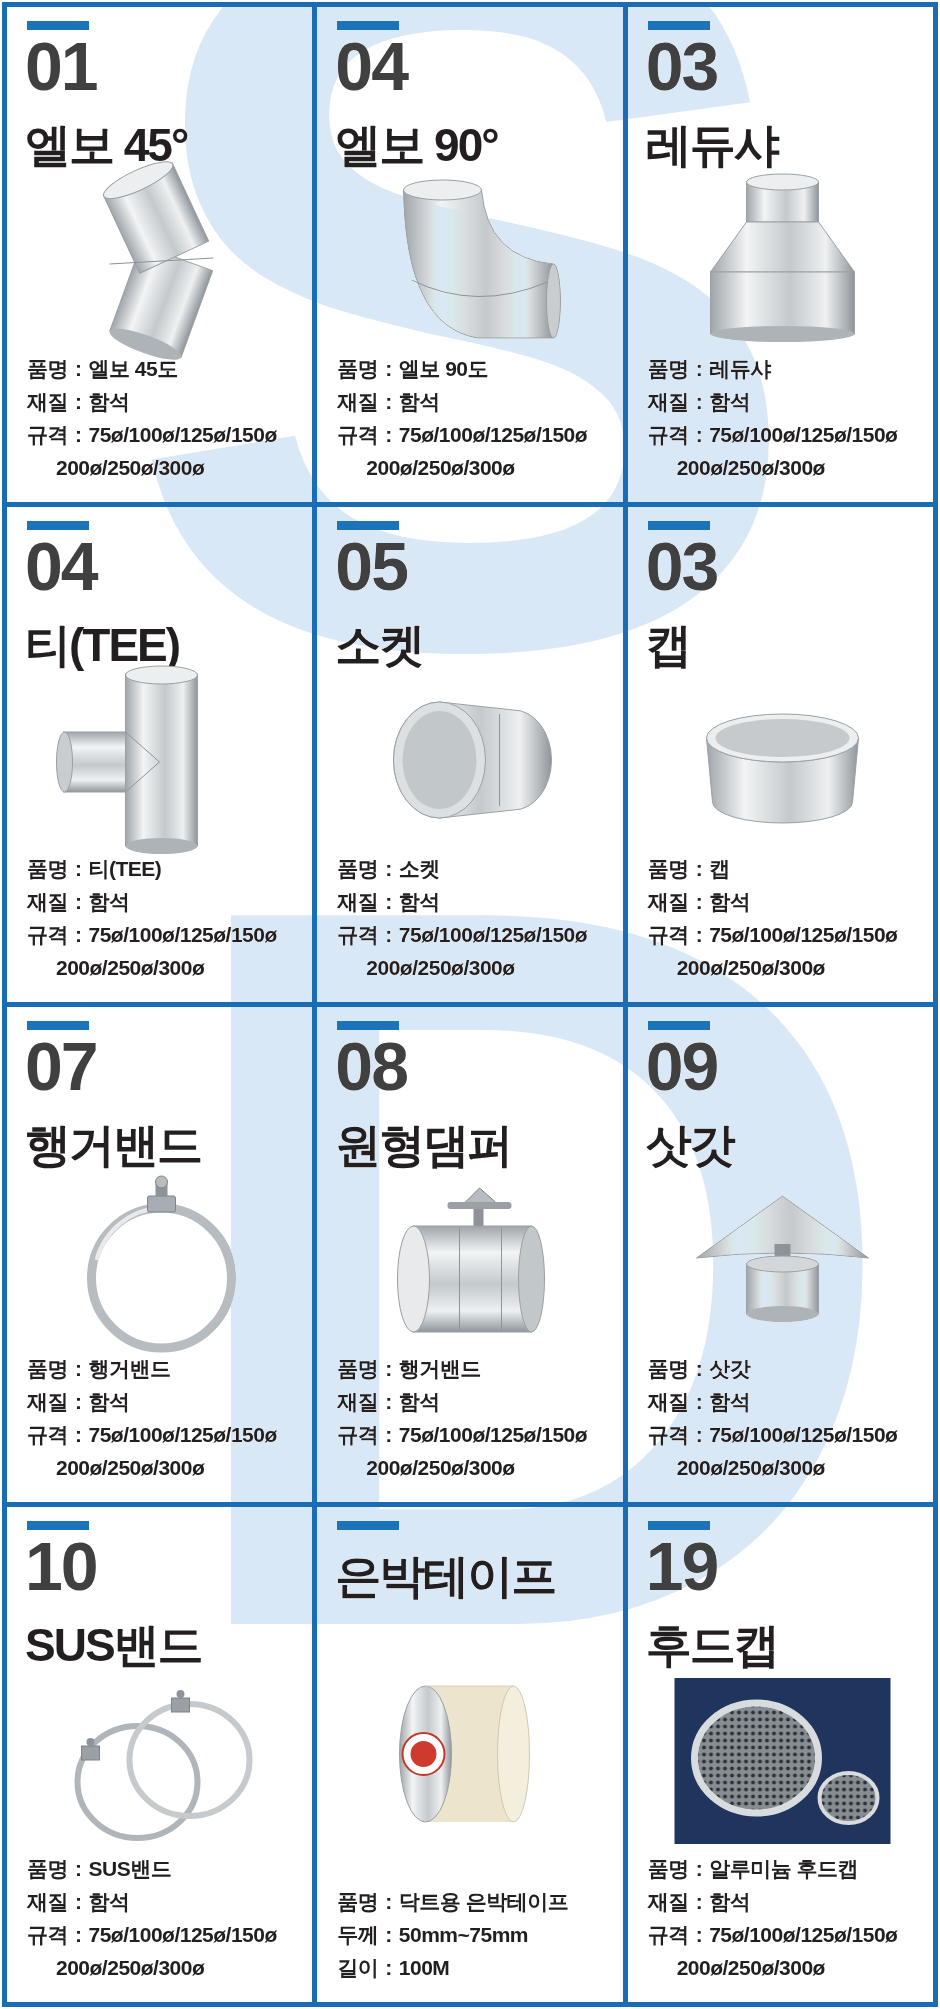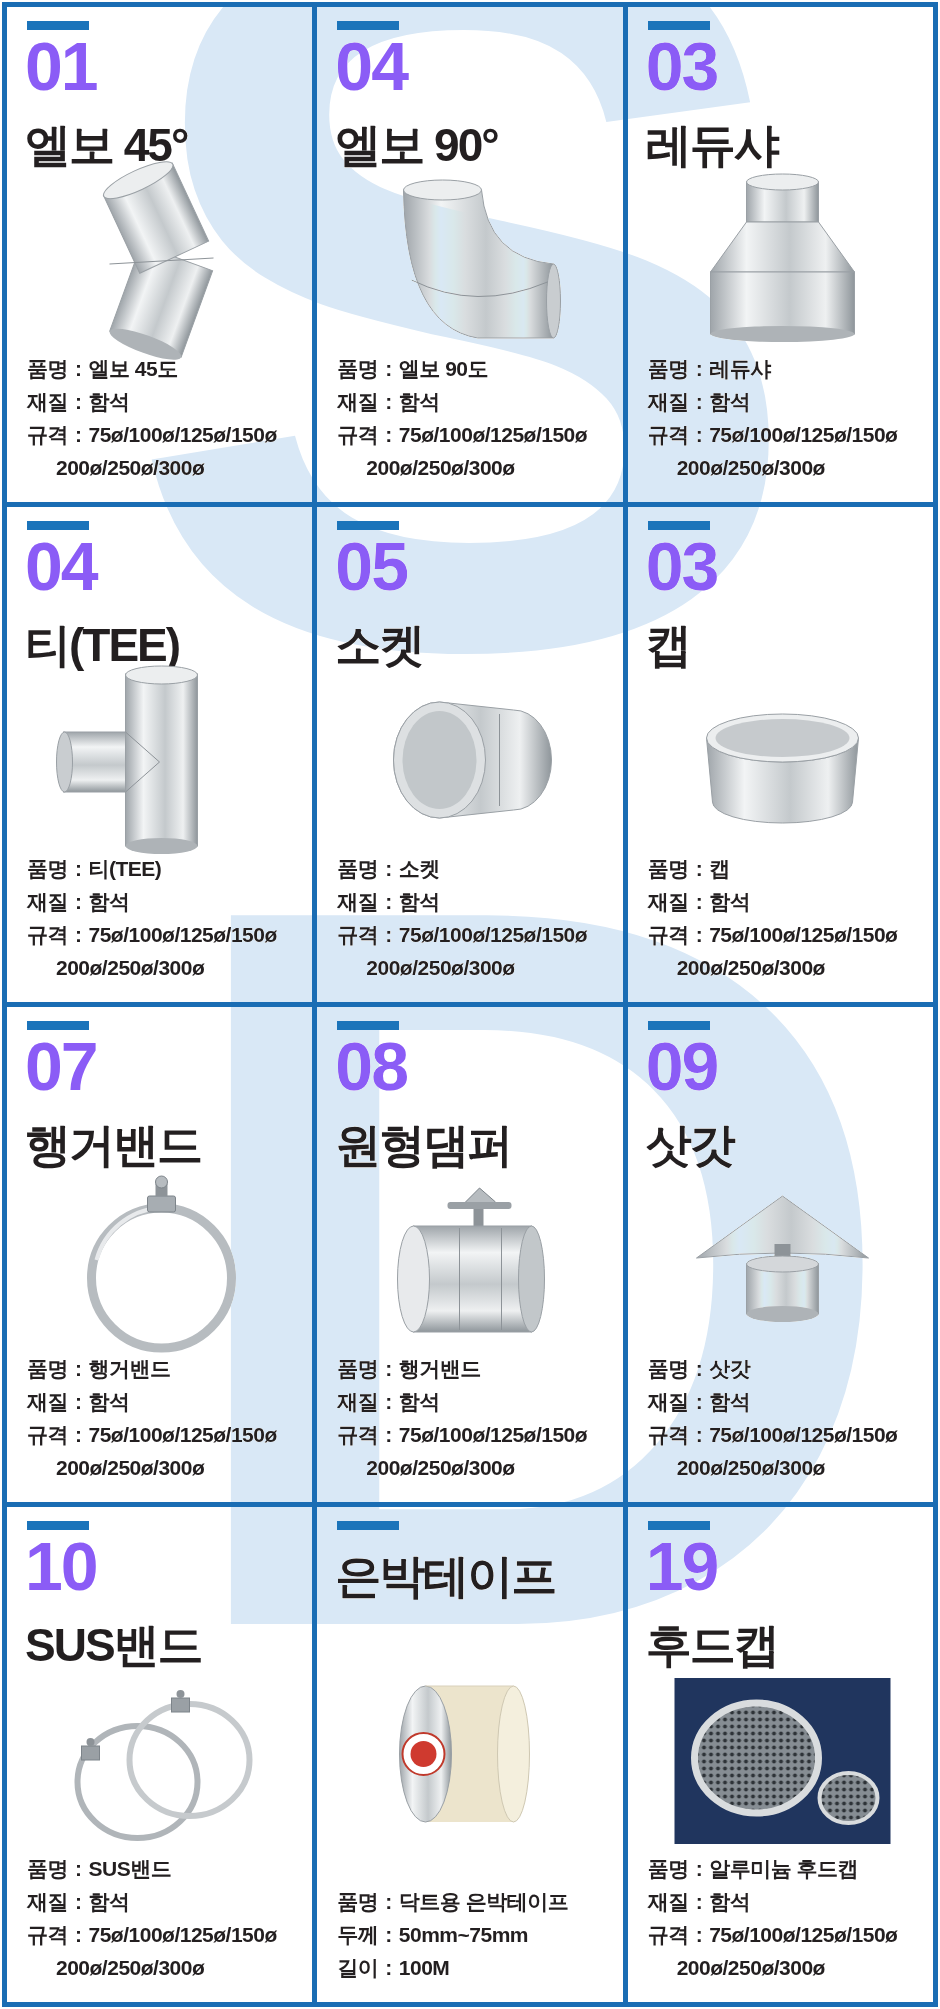--- a/index.html
+++ b/index.html
@@ -6,21 +6,21 @@
   .page{
     position:relative;width:940px;height:2009px;background:#fff;
     font-family:"Liberation Sans","DejaVu Sans",sans-serif;color:#231f20;overflow:hidden;
   }
   .frame{
     position:absolute;inset:2px;border:5px solid #1a6db4;background:#1a6db4;
     display:grid;grid-template-columns:repeat(3,1fr);grid-template-rows:repeat(4,1fr);gap:5px;
   }
   .cell{background:#fff;display:flex;flex-direction:column;padding:10px 14px 12px 18px;overflow:hidden;}
   .accent-bar{width:62px;height:9px;background:#1b74ba;margin:4px 0 2px 2px;}
-  .num{font-size:68px;font-weight:bold;letter-spacing:-2px;line-height:1.02;color:#8b5cf6;}
+  .num{font-size:68px;font-weight:bold;letter-spacing:-2px;line-height:1.02;color:#404040;}
   .title{font-size:46px;font-weight:bold;letter-spacing:-2px;line-height:1.05;margin-top:20px;white-space:nowrap;}
   .figure{flex:1;display:flex;align-items:center;justify-content:center;min-height:150px;}
   .figure svg{width:225px;height:200px;}
   .specs{margin:2px 0 6px 2px;font-size:21px;font-weight:bold;line-height:33px;letter-spacing:-0.5px;}
   .spec-row{white-space:nowrap;}
   .spec-label{display:inline-block;min-width:46px;}
   .spec-colon{display:inline-block;margin:0 7px 0 2px;}
   .spec-cont{margin-left:29px;white-space:nowrap;}
   .watermark{
     position:absolute;inset:7px;overflow:hidden;pointer-events:none;z-index:5;

